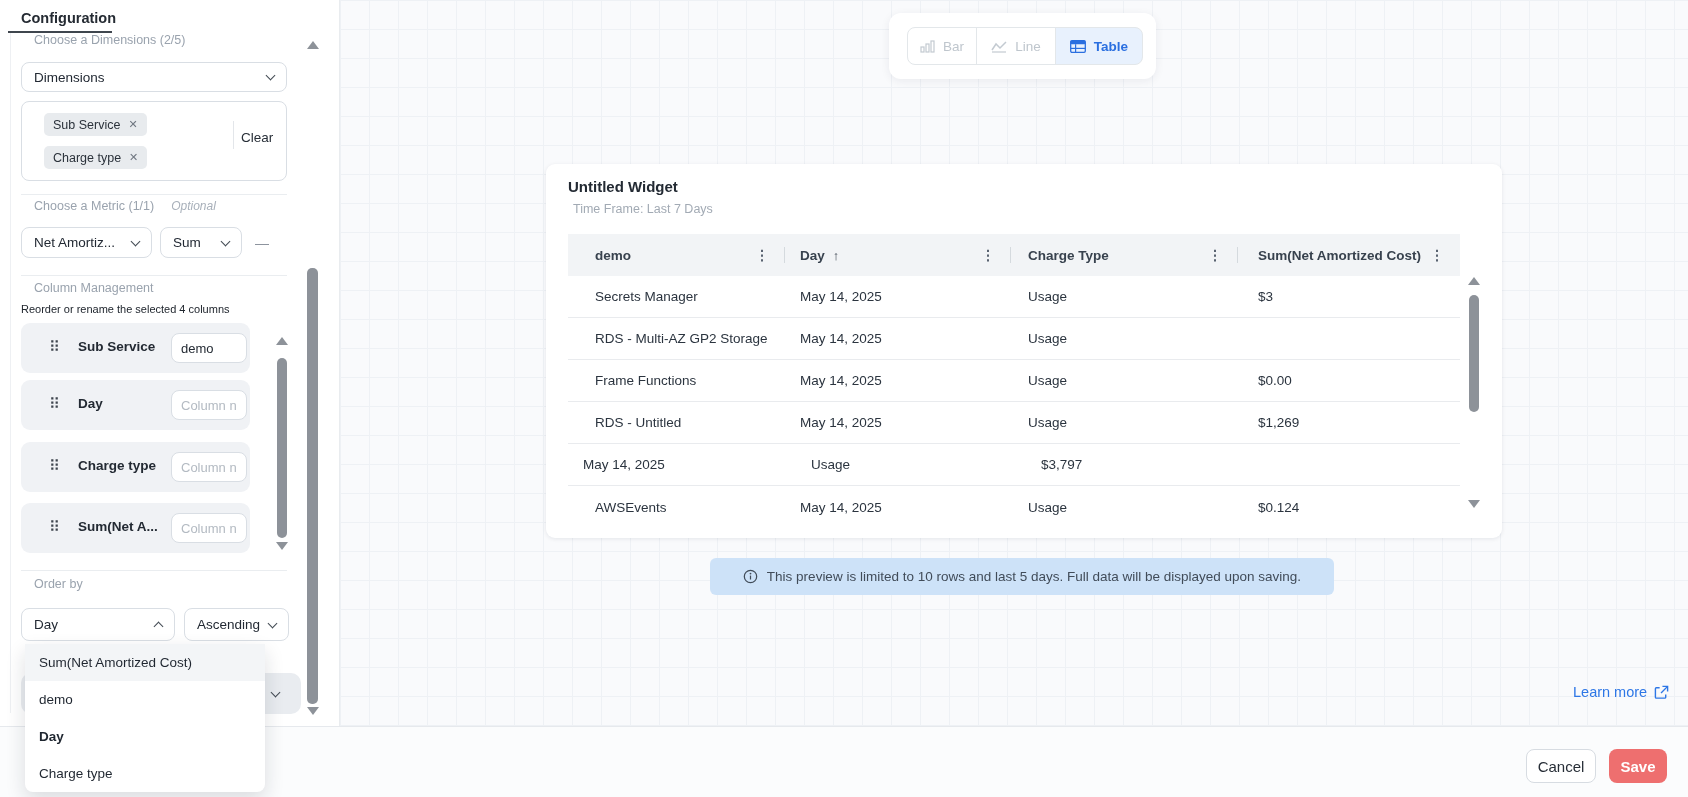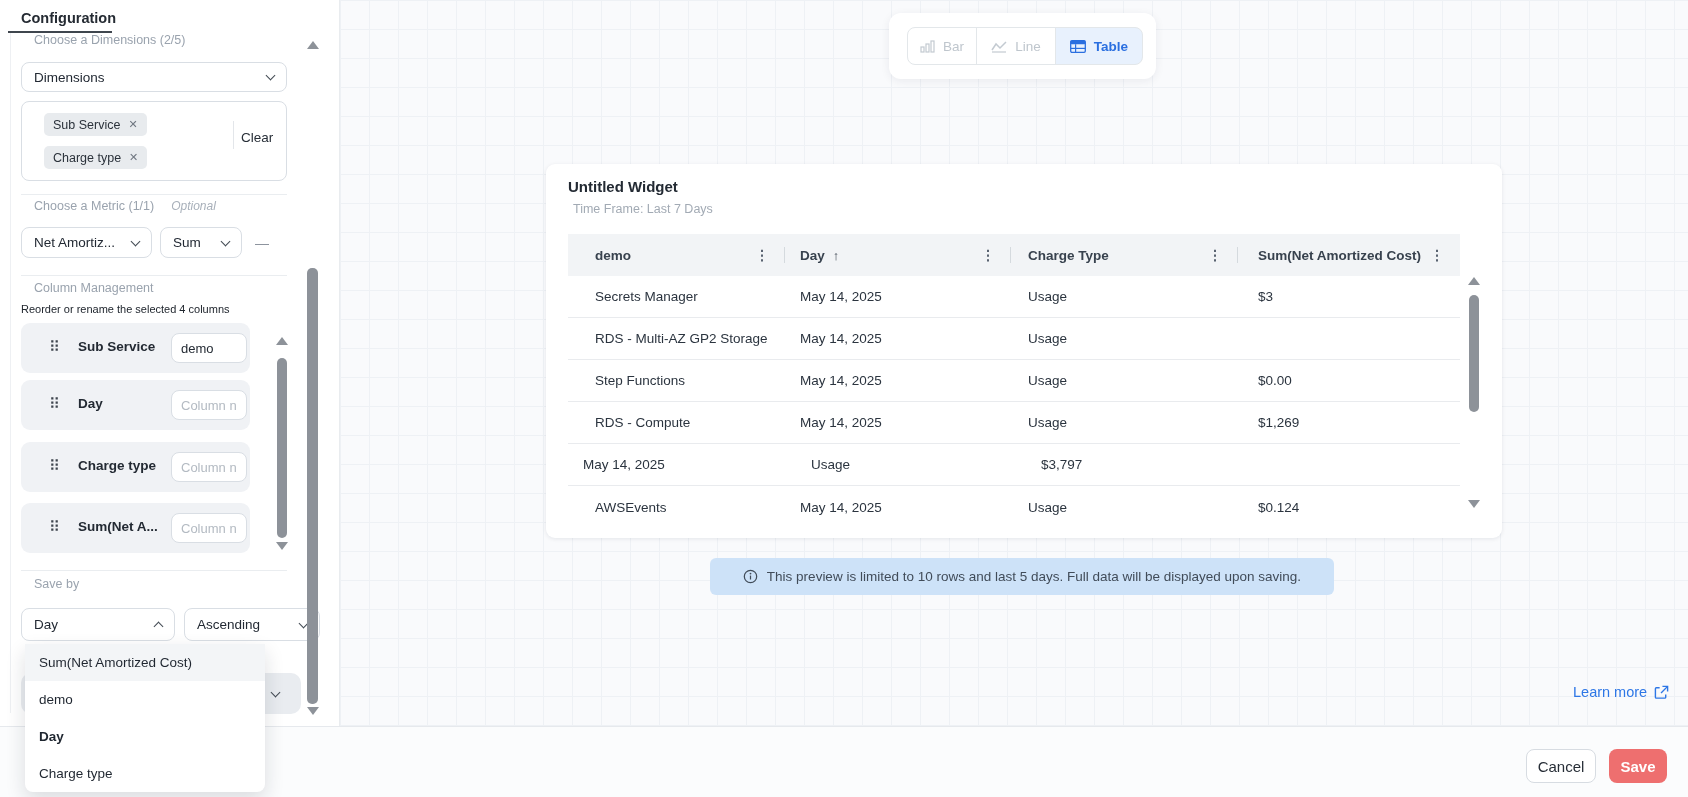--- a/index.html
+++ b/index.html
@@ -176,26 +176,26 @@
       <span class="col-name">Sum(Net A...</span>
       <input class="col-input" placeholder="Column nai" style="">
     </div>
 
     <div class="tri-up" style="position:absolute; left:276px; top:337px;"></div>
     <div class="thumb" style="position:absolute; left:277px; top:358px; width:10px; height:180px;"></div>
     <div class="tri-down" style="position:absolute; left:276px; top:542px;"></div>
 
     <div class="hr" style="top:570px;"></div>
 
-    <div class="sec-label" style="left:34px; top:577px;">Save by</div>
+    <div class="sec-label" style="left:34px; top:577px;">Order by</div>
     <div class="sel" style="left:21px; top:608px; width:154px; height:33px;">
       <span>Day</span>
       <span class="chev up"></span>
     </div>
-    <div class="sel" style="left:184px; top:608px; width:136px; height:33px;">
+    <div class="sel" style="left:184px; top:608px; width:105px; height:33px;">
       <span>Ascending</span>
       <span class="chev"></span>
     </div>
 
     <div class="collapsed-bar">
       <span class="chev"></span>
     </div>
 
     <div class="tri-up" style="position:absolute; left:307px; top:41px;"></div>
     <div class="thumb" style="position:absolute; left:307px; top:268px; width:11px; height:436px;"></div>
@@ -271,27 +271,27 @@
         <div class="td c2">May 14, 2025</div>
         <div class="td c3">Usage</div>
         <div class="td c4">$3</div>
       </div>
       <div class="tr">
         <div class="td c1">RDS - Multi-AZ GP2 Storage</div>
         <div class="td c2">May 14, 2025</div>
         <div class="td c3">Usage</div>
       </div>
       <div class="tr">
-        <div class="td c1">Step Functions</div>
+        <div class="td c1">Frame Functions</div>
         <div class="td c2">May 14, 2025</div>
         <div class="td c3">Usage</div>
         <div class="td c4">$0.00</div>
       </div>
       <div class="tr">
-        <div class="td c1">RDS - Compute</div>
+        <div class="td c1">RDS - Untitled</div>
         <div class="td c2">May 14, 2025</div>
         <div class="td c3">Usage</div>
         <div class="td c4">$1,269</div>
       </div>
       <div class="tr">
         <div class="td c2">May 14, 2025</div>
         <div class="td c3">Usage</div>
         <div class="td c4">$3,797</div>
       </div>
       <div class="tr" style="border-bottom:none;">

